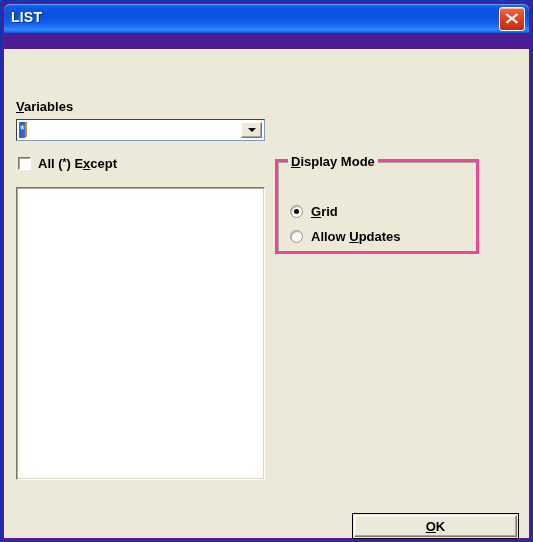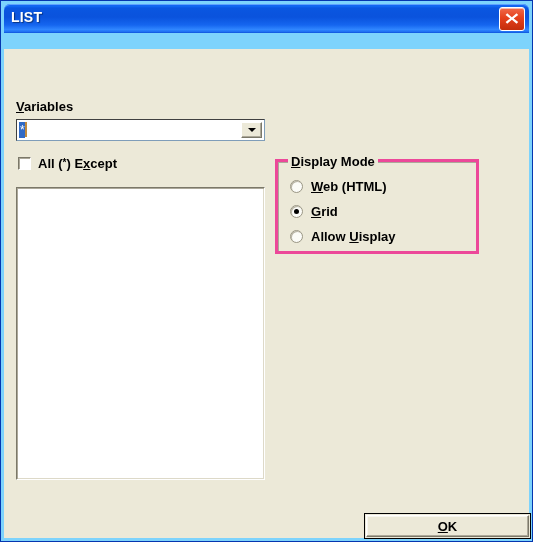--- a/index.html
+++ b/index.html
@@ -14,21 +14,21 @@
     font-family: "Liberation Sans", sans-serif;
   }
 
   
   .window {
     position: absolute;
     left: 0; top: 0;
     width: 533px;
     height: 542px;
     box-sizing: border-box;
-    background: #7dd3fc;
+    background: #4c1d95;
     border: 1px solid #0536b0;
     padding: 3px;
     display: flex;
     flex-direction: column;
   }
 
   
   .titlebar {
     position: relative;
     height: 29px;
@@ -282,38 +282,34 @@
     <div class="checkrow">
       <span class="checkbox"></span>
       <span class="label"><span>All (</span><span style="font-size:10px;vertical-align:2px;">*</span><span>) E</span><span class="acc">x</span><span>cept</span></span>
     </div>
 
     <div class="listbox"></div>
 
     <div class="groupbox">
       <div class="group-title"><span class="acc">D</span><span>isplay Mode</span></div>
 
-      <div class="radiorow" style="left:12px;top:17px;">
-        <span class="radio"></span>
-        <span class="label"><span></span><span class="acc">W</span><span>eb (HTML)</span></span>
-      </div>
 
       <div class="radiorow" style="left:12px;top:42px;justify-content:space-between;">
         <span class="radio checked"></span>
         <span class="label"><span></span><span class="acc">G</span><span>rid</span></span>
       </div>
 
       <div class="radiorow" style="left:12px;top:67px;">
         <span class="radio"></span>
-        <span class="label"><span>Allow </span><span class="acc">U</span><span>isplay</span></span>
+        <span class="label"><span>Allow </span><span class="acc">U</span><span>pdates</span></span>
       </div>
     </div>
 
 
-    <div class="btn-default-wrap" style="left:360px;top:464px;width:167px;height:26px;">
+    <div class="btn-default-wrap" style="left:348px;top:464px;width:167px;height:26px;">
       <div class="btn">
         <span><span class="acc">O</span><span>K</span></span>
       </div>
     </div>
 
     <div class="btn" style="left:11px;top:503px;width:166px;height:30px;">
       
     </div>
 
     <div class="btn" style="left:186px;top:503px;width:166px;height:30px;">

